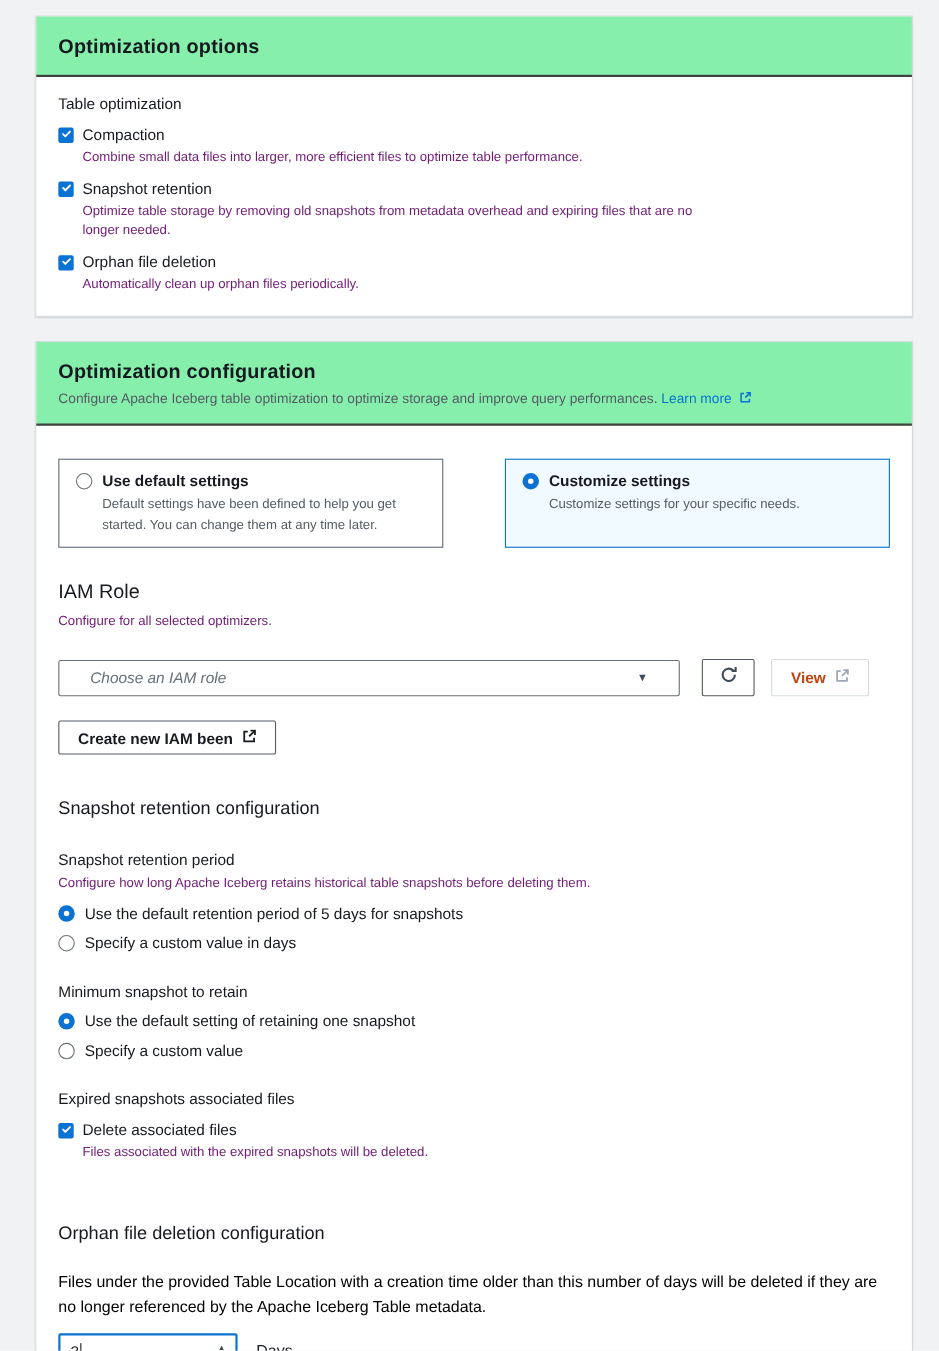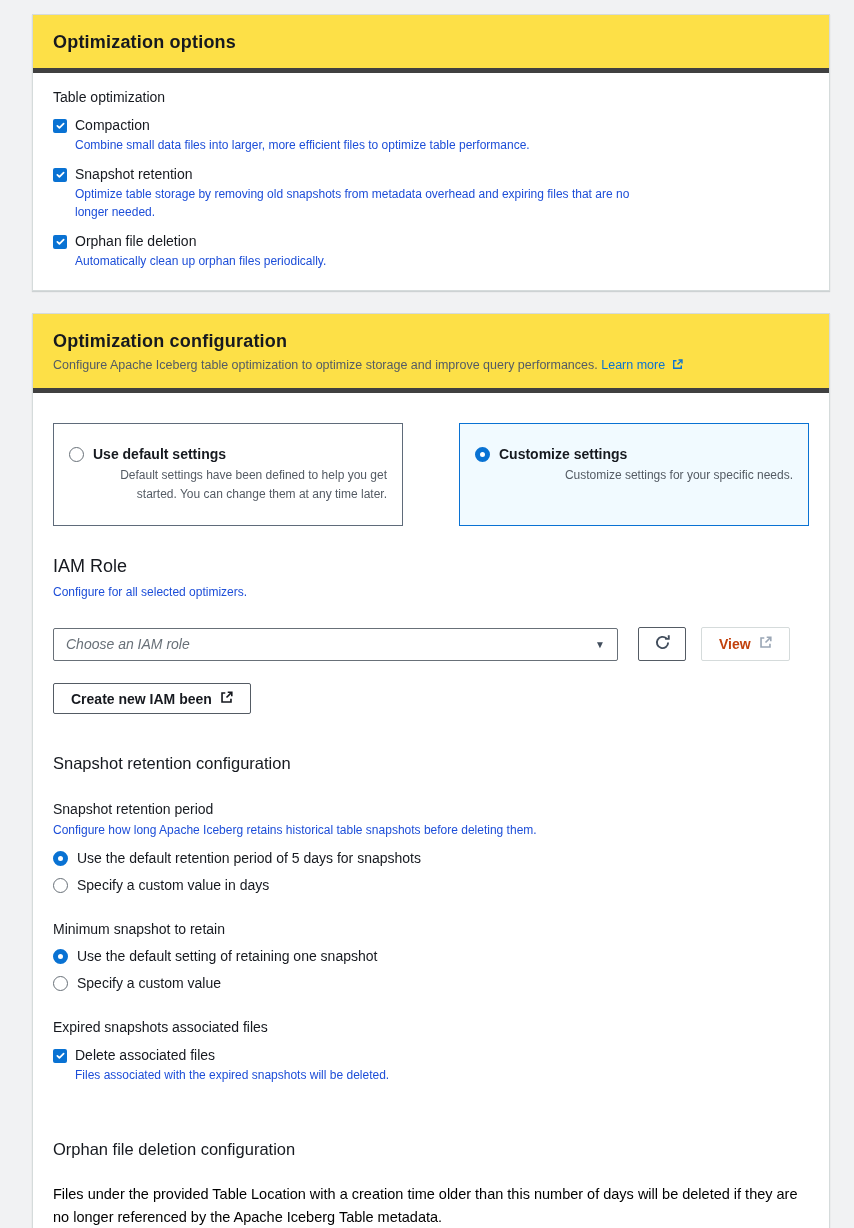--- a/index.html
+++ b/index.html
@@ -11,30 +11,30 @@
     -webkit-font-smoothing: antialiased;
   }
   .card {
     width: 798px;
     margin-left: 32px;
     background: #ffffff;
     border: 1px solid #d5dbdb;
     box-shadow: 0 1px 1px 0 rgba(0,28,36,0.15);
   }
   .card-header {
-    background: #fde047;
-    border-bottom: 5px solid #404040;
+    background: #86efac;
+    border-bottom: 2px solid #404040;
     padding: 17px 20px 15px 20px;
   }
   .card-title { font-size: 18px; font-weight: 700; letter-spacing: .2px; }
   .card-sub { font-size: 12.5px; color: #545b64; margin-top: 6px; }
   .card-body { padding: 16px 20px 20px 20px; }
 
   .field-label { font-size: 14px; color: #16191f; }
-  .muted { font-size: 12px; color: #1d4ed8; line-height: 1.5; }
+  .muted { font-size: 12px; color: #701a75; line-height: 1.5; }
 
   
   .check-row { display: flex; align-items: flex-end; gap: 8px; margin-top: 12px; cursor: default; }
   .checkbox {
     width: 14px; height: 14px; flex: 0 0 14px;
     background: #0972d3; border-radius: 2px; margin-top: 2px;
     display: inline-flex; align-items: center; justify-content: center;
   }
   .check-label { font-size: 14px; }
   .check-desc { margin-left: 22px; margin-top: 3px; max-width: 560px; }
@@ -44,36 +44,36 @@
   .radio {
     width: 15px; height: 15px; flex: 0 0 15px; border-radius: 50%;
     background: #fff; border: 1px solid #687078;
   }
   .radio.selected { border: 5px solid #0972d3; }
   .radio-label { font-size: 14px; }
 
   
   .tiles { display: flex; gap: 12px; margin-top: 14px; }
   .tile {
-    flex: 1 1 0; min-height: 78px; padding: 22px 15px;
+    flex: 1 1 0; min-height: 78px; padding: 11px 15px;
     border: 1px solid #5f6b7a; background: #fff; cursor: pointer;
   }
   .tile.selected { border-color: #0972d3; background: #f1faff; margin-left: 44px; }
   .tile-head { display: flex; align-items: center; gap: 9px; }
   .tile-label { font-size: 14px; font-weight: 700; }
-  .tile-desc { font-size: 12px; color: #545b64; margin-left: 24px; margin-top: 4px; line-height: 1.55; max-width: 300px; text-align: right; }
+  .tile-desc { font-size: 12px; color: #545b64; margin-left: 24px; margin-top: 4px; line-height: 1.55; max-width: 300px; }
 
   .section-title { font-size: 18px; font-weight: 400; margin-top: 30px; }
   .subsection-title { font-size: 16.5px; font-weight: 400; margin-top: 40px; }
 
   
   .select-row { display: flex; align-items: center; margin-top: 26px; }
   .select {
     width: 565px; height: 33px; border: 1px solid #687078; border-radius: 2px;
-    background: #fff; display: flex; align-items: center; padding: 0 12px; cursor: pointer; justify-content: flex-end;
+    background: #fff; display: flex; align-items: center; padding: 0 28px; cursor: pointer; justify-content: flex-end;
   }
   .select-placeholder { font-size: 14px; font-style: italic; color: #687078; }
   .select-caret { margin-left: auto; font-size: 10px; color: #414d5c; }
   .icon-btn {
     width: 48px; height: 34px; margin-left: 20px;
     border: 1px solid #545b64; border-radius: 2px; background: #fff;
     display: flex; align-items: center; justify-content: center; cursor: pointer;
   }
   .btn {
     height: 34px; border-radius: 2px; background: #fff;

